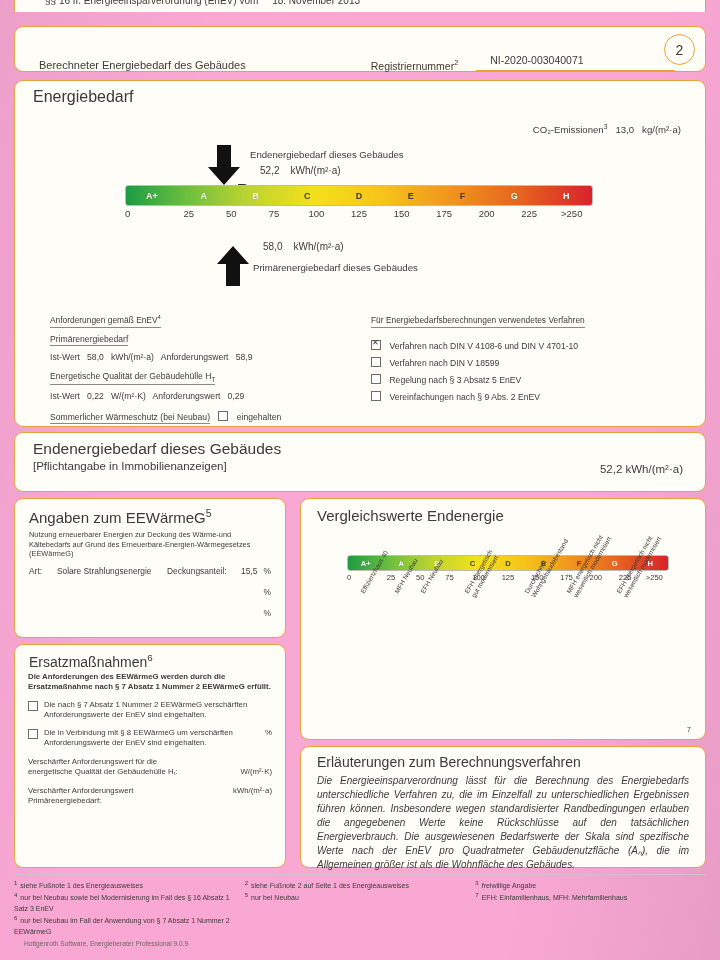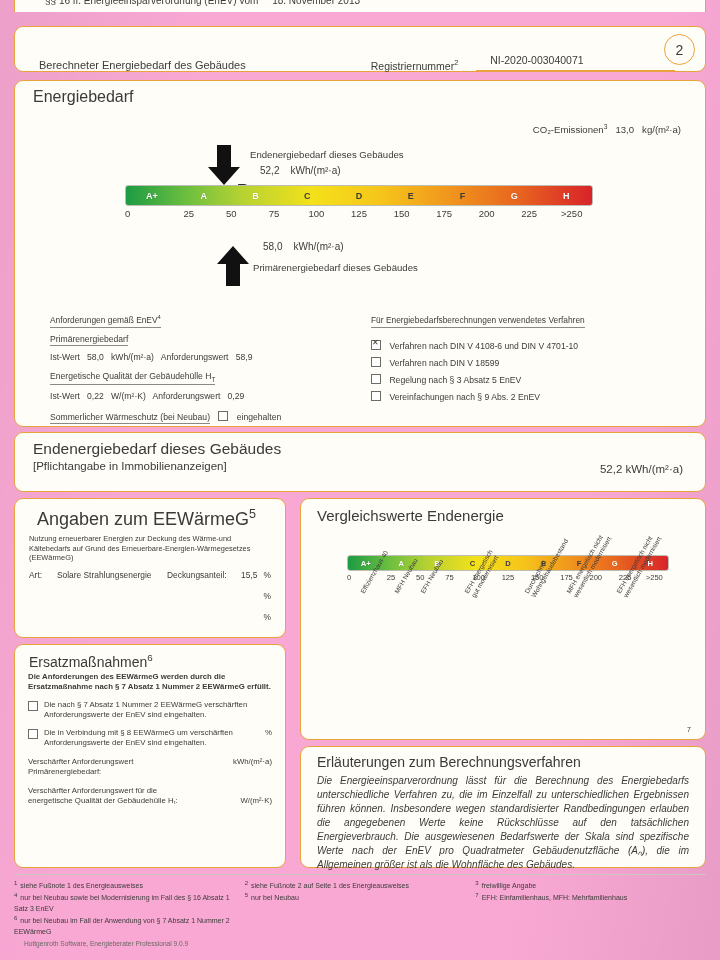--- a/index.html
+++ b/index.html
@@ -99,21 +99,21 @@
   .sqr{display:inline-block;width:8px;height:8px;border:1px solid #6d6d68;margin:0 6px;vertical-align:-1px;background:#fff;}
 
   
   .stripbox{position:absolute;left:14px;top:432px;width:692px;height:58px;}
   .stripbox .t1{font-size:15.5px;color:#3a3a38;padding:7px 0 0 18px;}
   .stripbox .t2{font-size:11.5px;color:#3b3b39;padding:2px 0 0 18px;}
   .stripbox .val{position:absolute;right:22px;top:30px;font-size:11.5px;color:#3b3b39;}
 
   
   .ee-box{position:absolute;left:14px;top:498px;width:272px;height:138px;}
-  .ee-box .box-title{font-size:18px;padding:8px 0 2px 14px;margin-left:8px;}
+  .ee-box .box-title{font-size:15px;padding:8px 0 2px 14px;}
   .ee-body{padding:2px 14px 0 14px;}
   .ee-row{display:flex;font-size:8.4px;color:#3b3b39;margin-top:7px;}
   .ee-row .k{width:28px;}
   .ee-row .m{flex:1;}
   .ee-pct{width:14px;text-align:center;}
   .ee-unit{width:16px;text-align:right;}
 
   .ers-box{position:absolute;left:14px;top:644px;width:272px;height:222px;}
   .ers-box .box-title{font-size:14px;padding:7px 0 2px 14px;}
   .ers-body{padding:0 13px;}
@@ -339,26 +339,26 @@
           <span class="txt">Die nach § 7 Absatz 1 Nummer 2 EEWärmeG verschärften Anforderungswerte der EnEV sind eingehalten.</span>
           <span class="pc"></span>
         </div>
         <div class="ers-item">
           <span class="sqr" style="margin-left:0"></span>
           <span class="txt">Die in Verbindung mit § 8 EEWärmeG um verschärften Anforderungswerte der EnEV sind eingehalten.</span>
           <span class="pc">%</span>
         </div>
 
         <div class="ers-line">
+          <span style="max-width:175px">Verschärfter Anforderungswert für die energetische Qualität der Gebäudehülle Hₜ:</span>
+          <span style="align-self:flex-end">W/(m²·K)</span>
+        </div>
+        <div class="ers-line">
           <span style="max-width:175px">Verschärfter Anforderungswert Primärenergiebedarf:</span>
           <span>kWh/(m²·a)</span>
-        </div>
-        <div class="ers-line">
-          <span style="max-width:175px">Verschärfter Anforderungswert für die energetische Qualität der Gebäudehülle Hₜ:</span>
-          <span style="align-self:flex-end">W/(m²·K)</span>
         </div>
       </div>
     </div>
   </div>
 
   <div class="vg-box">
     <div class="obox" style="height:240px;">
       <div class="box-title">Vergleichswerte Endenergie</div>
 
       <div class="vg-scale">

